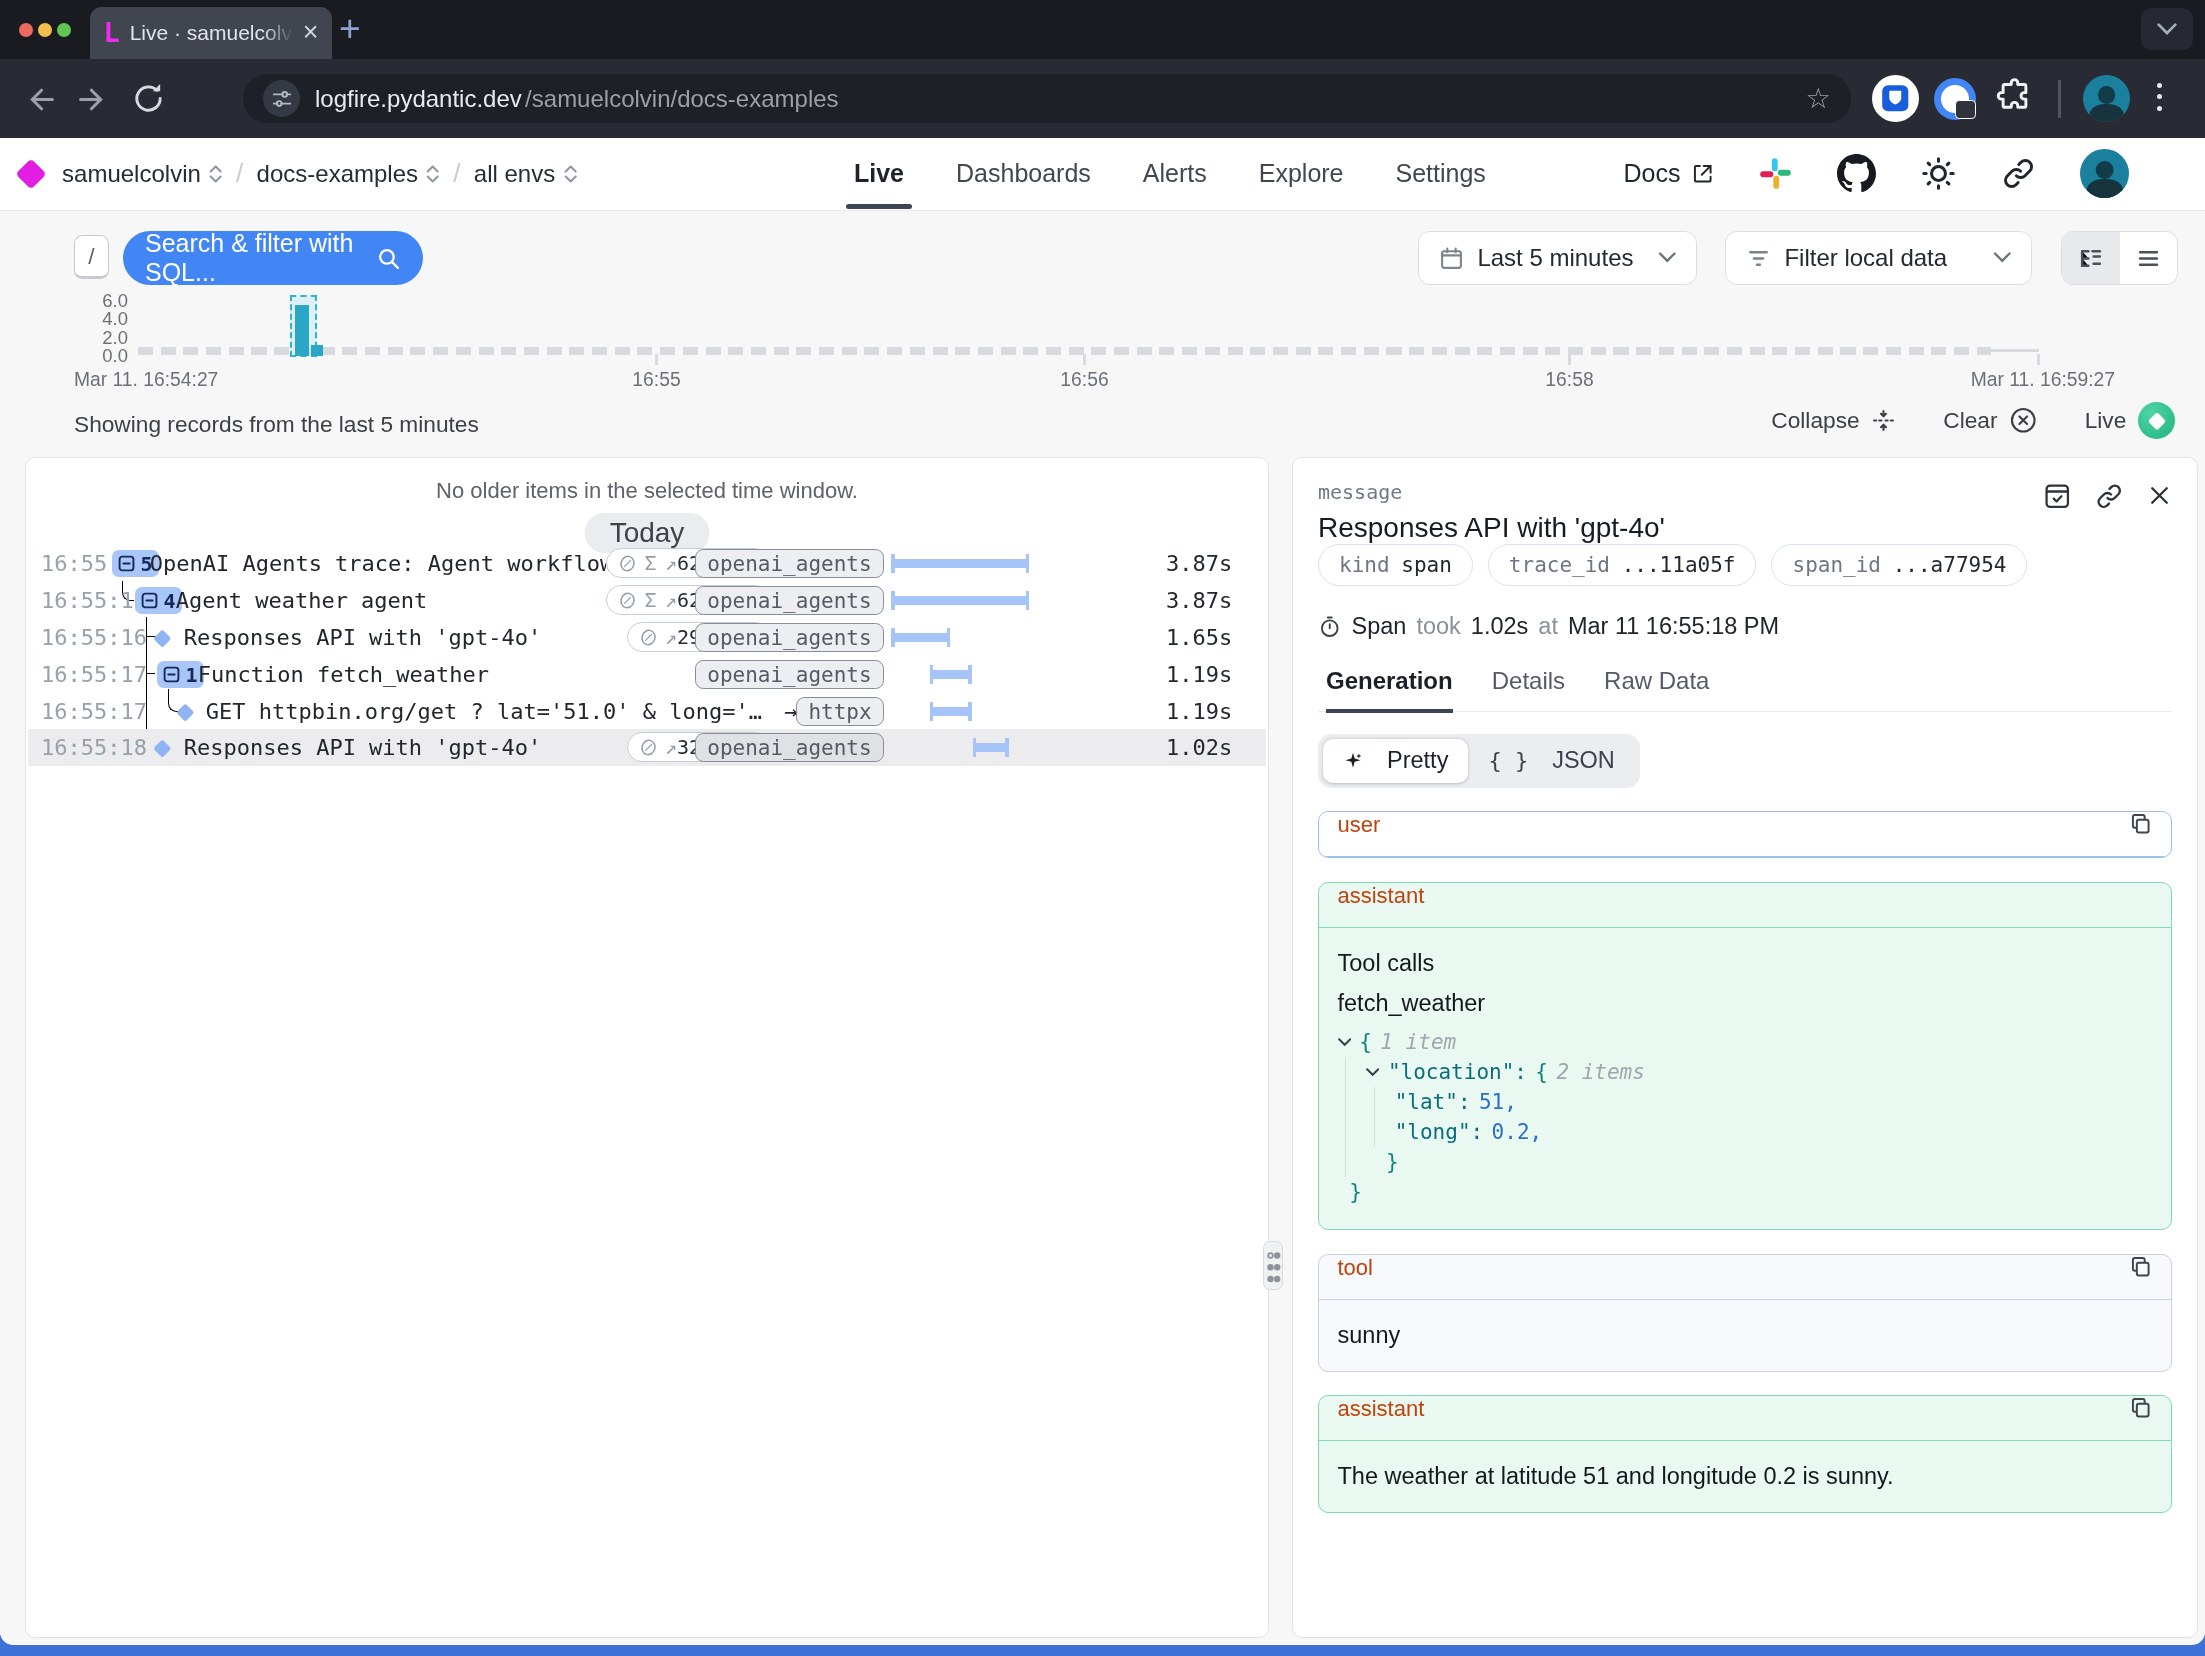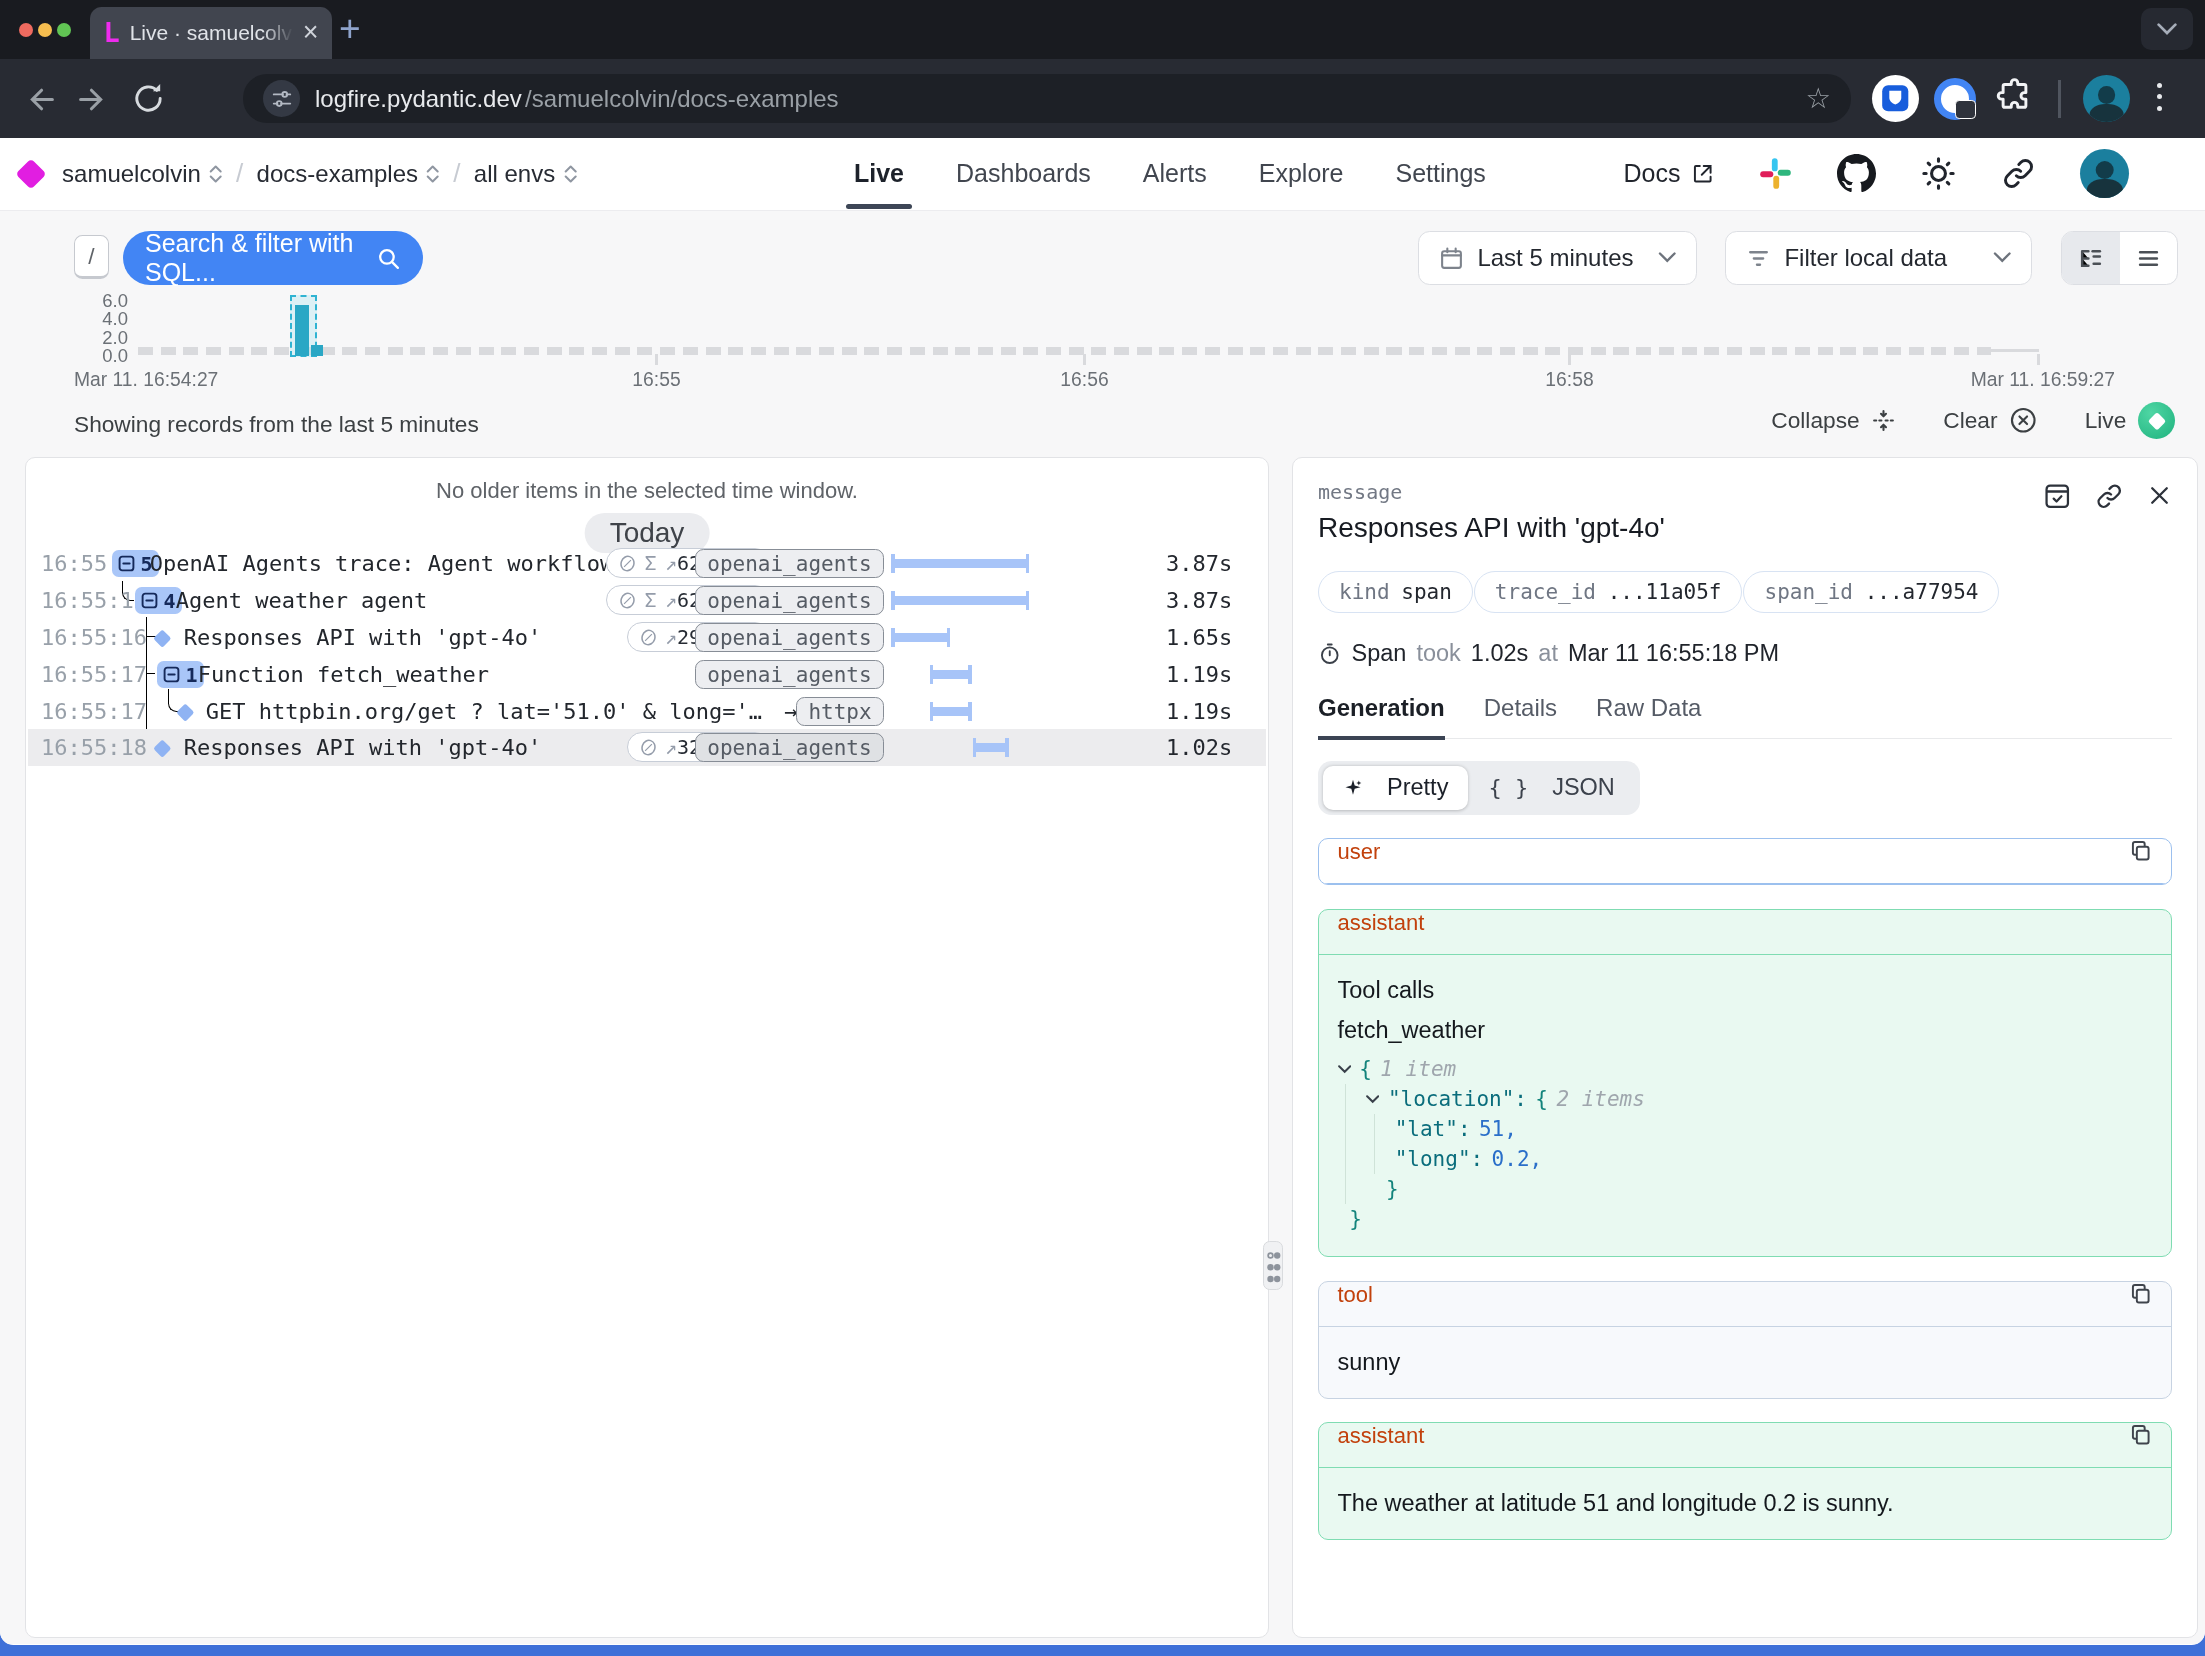--- a/index.html
+++ b/index.html
@@ -104,28 +104,28 @@
 
   .grab { position:absolute; left:1263px; top:1030px; width:20px; height:49px; background:#f0f1f3; border:0.8px solid #d9dbde; border-radius:6.7px; }
   .grab::after { content:""; position:absolute; left:5px; top:11.7px; width:3.4px; height:3.4px; border-radius:50%; color:#8d939c;
     box-shadow:0 0 0 1.7px #8d939c, 6.7px 0 0 1.7px #8d939c, 0 11.7px 0 1.7px #8d939c, 6.7px 11.7px 0 1.7px #8d939c, 0 23.5px 0 1.7px #8d939c, 6.7px 23.5px 0 1.7px #8d939c; }
 
   
   .detail-panel { position:absolute; left:1292px; top:246px; width:906px; height:1181px; background:#fff; border:1.7px solid #e2e3e6; border-radius:10px; padding:22px 25px; overflow:hidden; }
   .dp-kind { font-size:20px; color:#727884; }
   .dp-icons { position:absolute; top:23.5px; right:25px; display:flex; gap:23.5px; color:#2d323b; align-items:center; }
   .dp-title { margin-top:8.4px; font-size:28px; color:#171b22; font-weight:500; }
-  .dp-attrs { margin-top:27px; display:flex; gap:1px; }
+  .dp-attrs { display:flex; gap:15px; }
   .attr-pill { height:42px; border:1.7px solid #d8e3f3; border-radius:21px; display:flex; align-items:center; gap:11.7px; padding:0 20px; font-size:21px; }
   .attr-pill .k { color:#6f7683; } .attr-pill .v { color:#23272e; }
   .dp-timing { margin-top:27px; display:flex; align-items:center; gap:10px; font-size:23.5px; }
   .dp-timing .g { color:#8a909b; } .dp-timing .d { color:#20242b; }
   .dp-tabs { margin-top:27px; display:flex; gap:39px; border-bottom:1.7px solid #e8e9eb; }
   .dp-tab { font-size:24px; color:#555b66; padding-bottom:13.4px; }
-  .dp-tab.active { color:#1b1f26; font-weight:600; border-bottom:4.2px solid #3b4454; margin-bottom:-1.7px; }
+  .dp-tab.active { color:#1b1f26; font-weight:600; border-bottom:4.2px solid #3b4454; margin-bottom:-1.7px;margin-left:8px; }
   .dp-toggle { margin-top:22px; display:inline-flex; background:#ebedf0; border-radius:13.4px; padding:5px; }
   .chip { display:flex; align-items:center; gap:24px; font-size:23.5px; padding:8.4px 20px; border-radius:10px; color:#3c424c; }
   .chip.on { background:#fff; color:#1b2029; font-weight:500; box-shadow:0 0.8px 3.4px rgba(0,0,0,.22); }
   .chip .br { font-family:"DejaVu Sans Mono",monospace; font-size:22px; }
   .card { margin-top:23.5px; border-radius:10px; border:1.7px solid; overflow:hidden; }
   .card-h { height:45px; display:flex; align-items:flex-start; justify-content:space-between; padding:0 18.5px; font-size:22px; color:#c2410c; border-bottom:1.7px solid; }
   .card-b { padding:22px 18.5px; font-size:23.5px; color:#14181d; }
   .card.user { border-color:#9cc0ee; } .card.user .card-h { border-color:#9cc0ee; }
   .card.assistant { border-color:#7fdcb2; background:#e9f9f1; } .card.assistant .card-h { border-color:#7fdcb2; }
   .card.tool { border-color:#c7d3e2; background:#f7f9fc; } .card.tool .card-h { border-color:#c7d3e2; }

